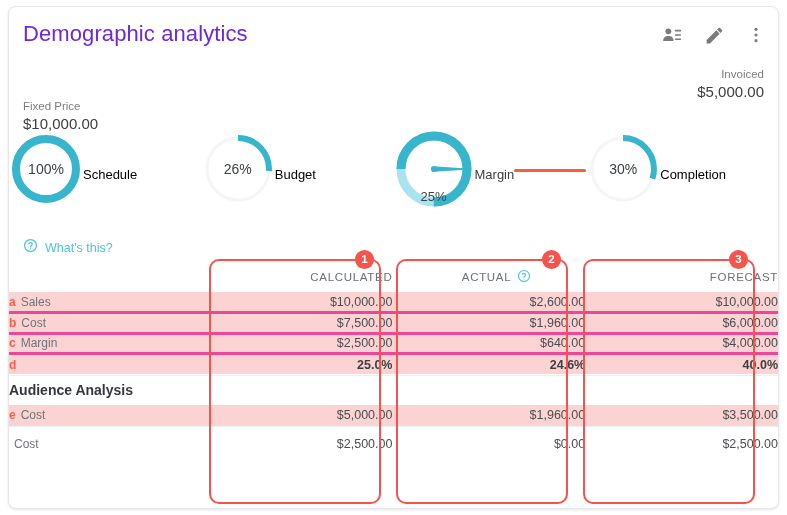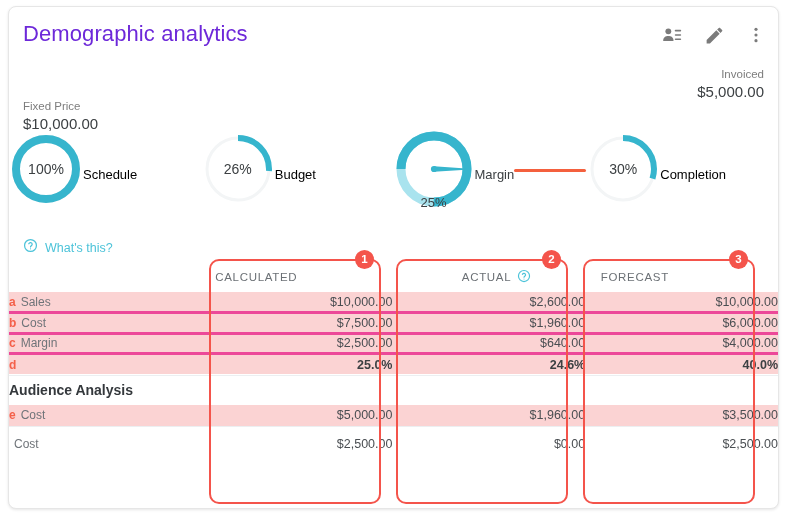--- a/index.html
+++ b/index.html
@@ -107,21 +107,21 @@
     position: absolute;
     left: 0; right: 0;
     top: 50%;
     transform: translateY(-50%);
     text-align: center;
     font-size: 14px;
     color: #3c4043;
   }
   .gauge-pct.low {
     top: auto;
-    bottom: 0;
+    bottom: 6px;
     transform: none;
     font-size: 13px;
   }
   .gauge-name {
     margin-top: 10px;
     font-size: 13px;
     color: #000000;
   }
   .gauge-cell.selected .gauge-name {
     color: #3c4043;
@@ -167,24 +167,25 @@
   }
   .col-label { width: 200px; }
   .col-gap   { width: 15px; }
   .col-num   { width: 172px; }
 
   .hdr-row td { height: 30px; }
   .hdr-txt {
     font-size: 11.5px;
     color: #6b7075;
     letter-spacing: 0.7px;
+    text-align: right;
     padding-right: 10px;
     white-space: nowrap;
   }
-  .hdr-txt.c1 { text-align: left; padding-right: 0; margin-top: 8px; }
+  .hdr-txt.c1 { text-align: right; padding-right: 0; margin-top: 8px; }
   .hdr-txt.c2 {
     text-align: center; padding-right: 0;
     display: flex; align-items: center; justify-content: center; gap: 6px;
     height: 30px;
   }
 
   .data-row td { height: 20.5px; }
   .pink td { background: #fbd3d3; }
   .row-line td { border-bottom: 3px solid #ec4899; margin-top: 28px; }
 

